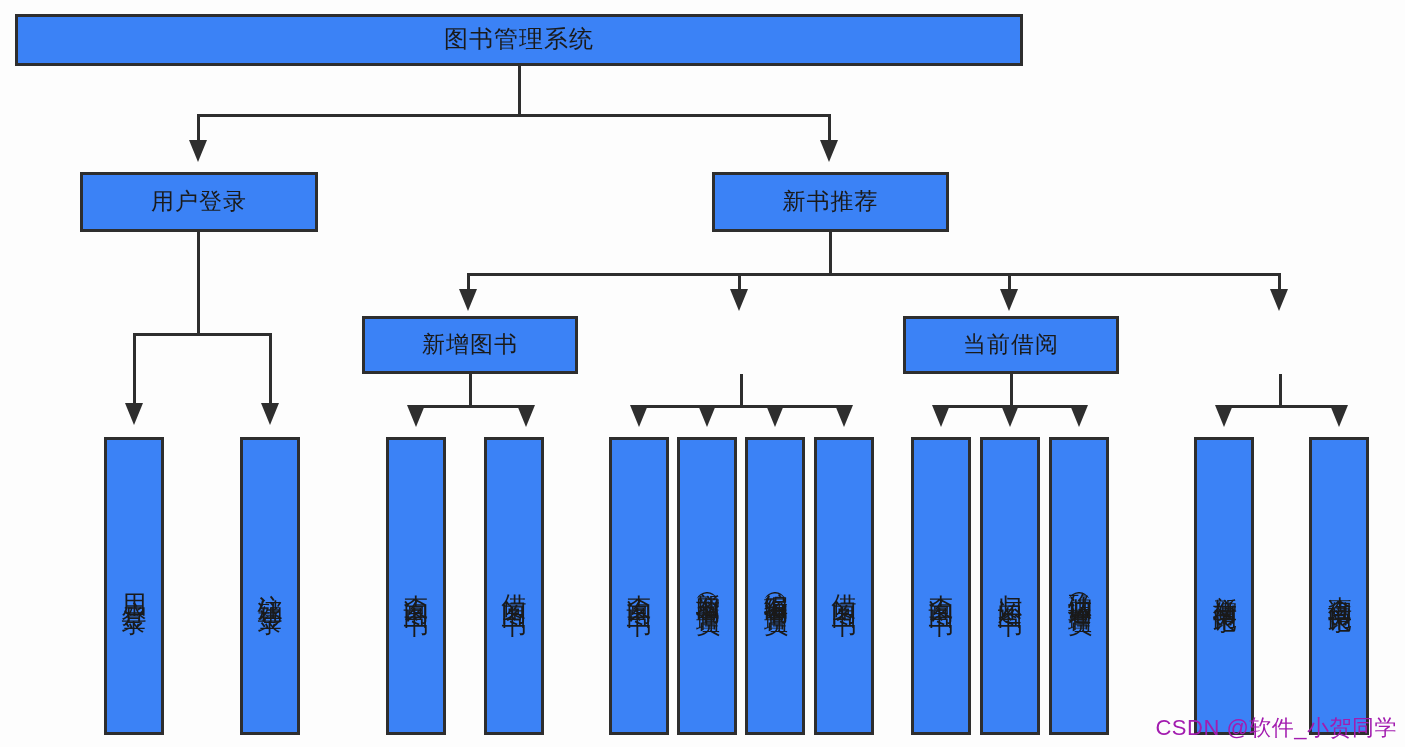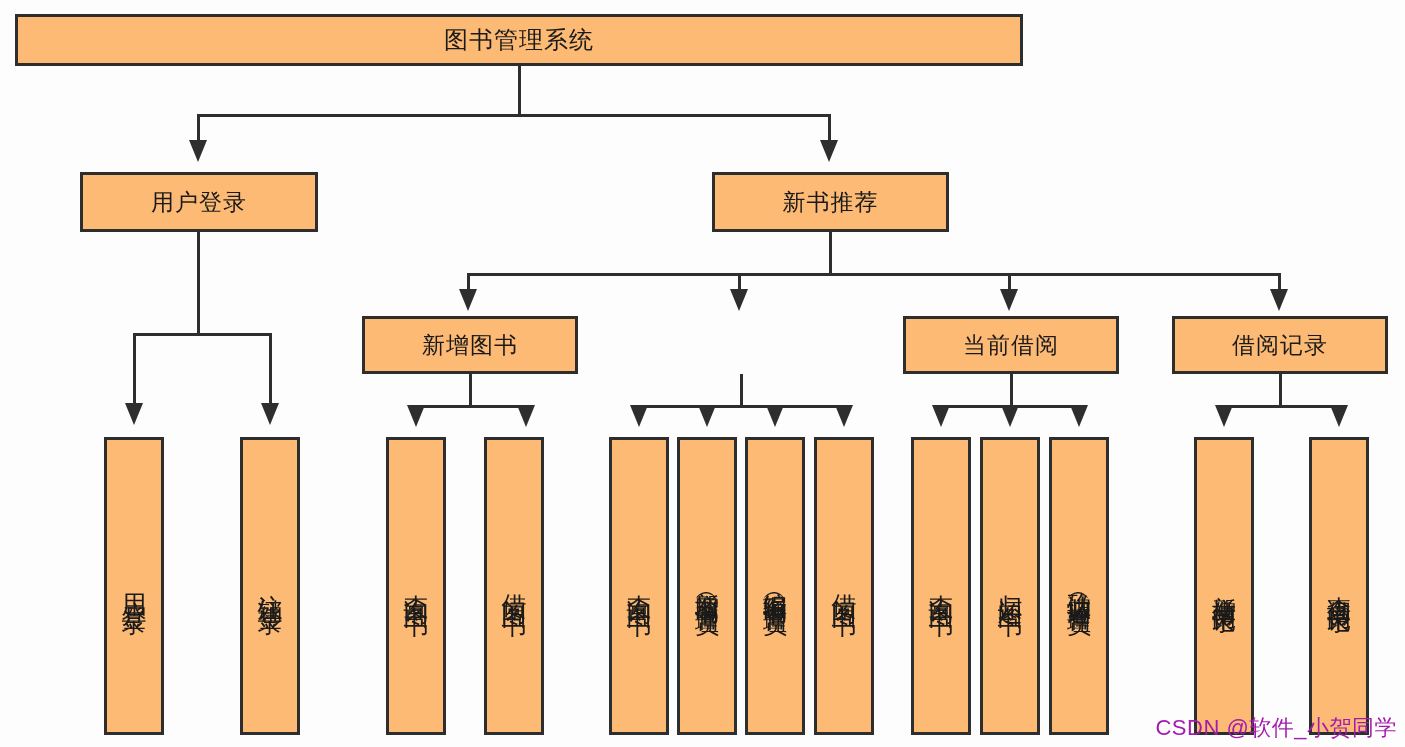--- a/index.html
+++ b/index.html
@@ -16,26 +16,27 @@
     height: 747px;
     background: #fdfdfd;
     overflow: hidden;
   }
 
   
   .node {
     position: absolute;
     box-sizing: border-box;
     border: 3px solid #2e2e2e;
-    background: #fdba74;
+    background: #3b82f6;
     display: flex;
     align-items: center;
     justify-content: center;
     color: #1a1a1a;
     line-height: 1.08;
+    font-family: Liberation Serif, serif;
   }
 
   
   .node.h {
     font-size: 23px;
     letter-spacing: 1px;
     white-space: nowrap;
   }
   .node.root {
     font-size: 24px;
@@ -132,23 +133,20 @@
   <div class="arrow" style="left:1000px; top:289px;"></div>
   <div class="ln v" style="left:1278px; top:273px; height:18px;"></div>
   <div class="arrow" style="left:1270px; top:289px;"></div>
 
   <div class="node h" style="left:362px; top:316px; width:216px; height:58px;">
     <span>新增图书</span>
   </div>
   <div class="node h" style="left:903px; top:316px; width:216px; height:58px;">
     <span>当前借阅</span>
   </div>
-  <div class="node h" style="left:1172px; top:316px; width:216px; height:58px;">
-    <span>借阅记录</span>
-  </div>
 
   <div class="ln v" style="left:469px; top:374px; height:34px;"></div>
   <div class="ln h" style="left:415px; top:405px; width:110px; height:3px;"></div>
   <div class="arrow" style="left:407px; top:405px;"></div>
   <div class="arrow" style="left:517px; top:405px;"></div>
 
   <div class="ln v" style="left:740px; top:374px; height:34px;"></div>
   <div class="ln h" style="left:638px; top:405px; width:205px; height:3px;"></div>
   <div class="arrow" style="left:630px; top:405px;"></div>
   <div class="arrow" style="left:698px; top:405px;"></div>

